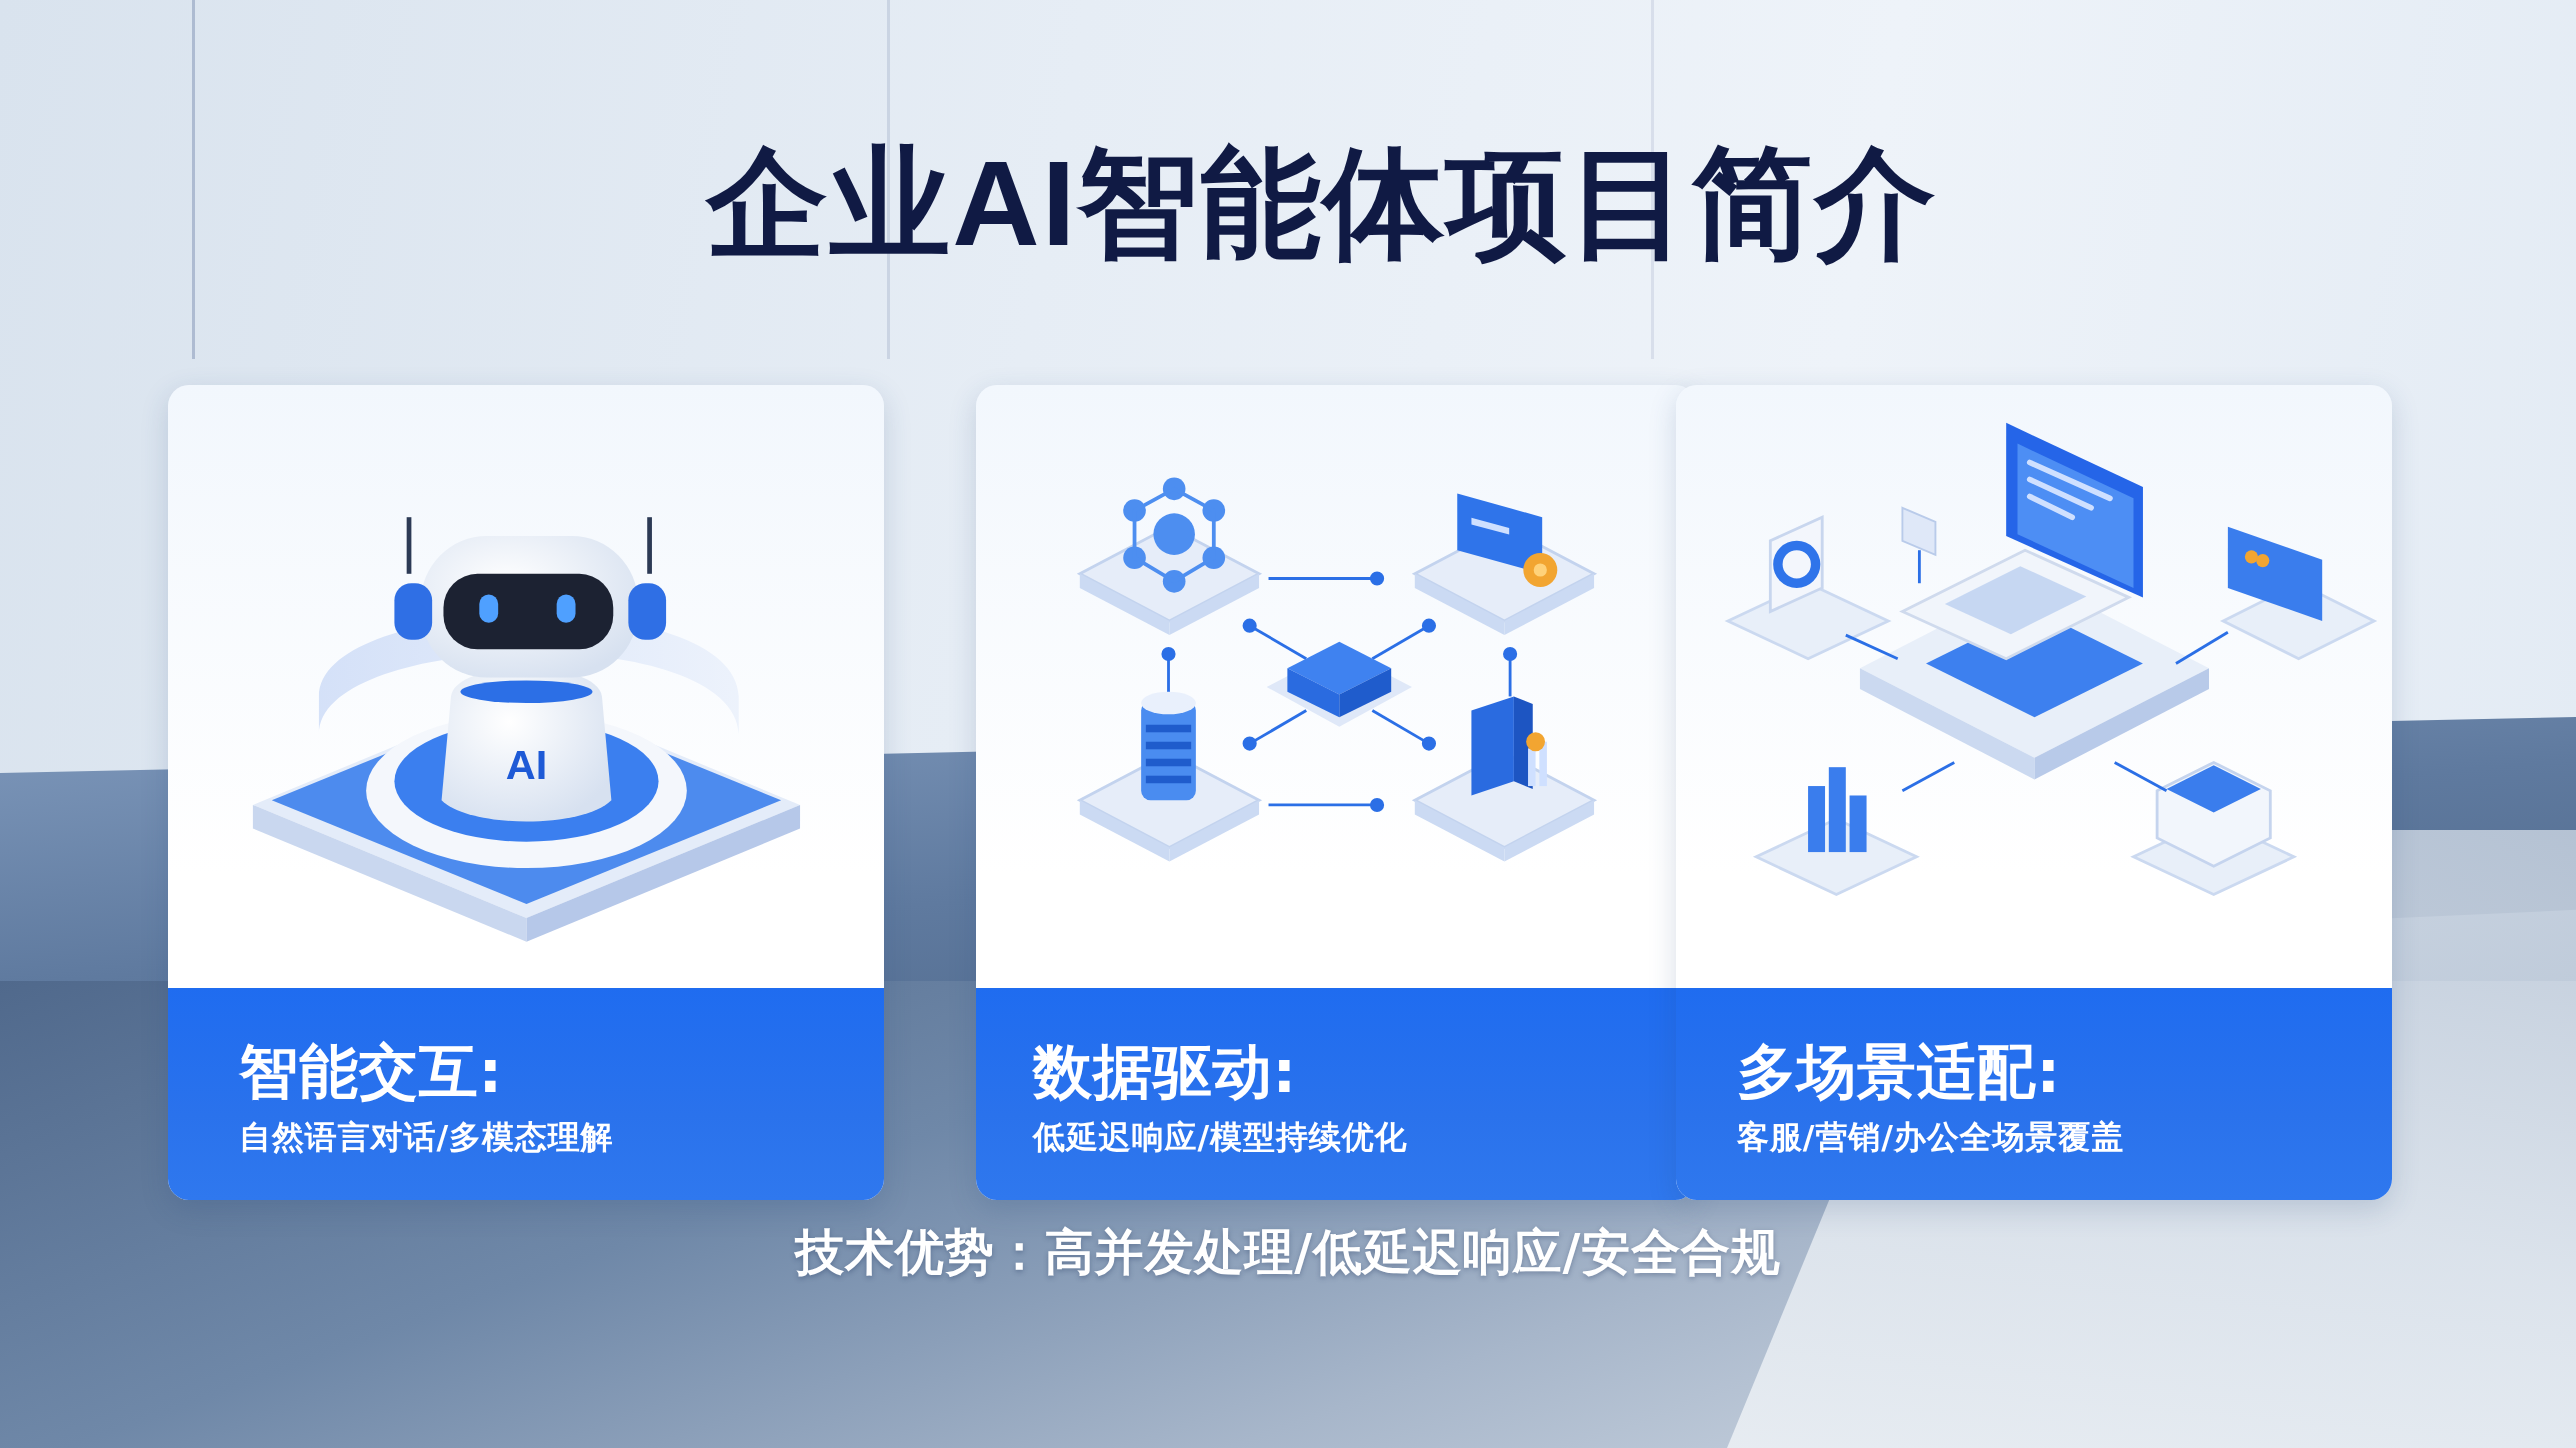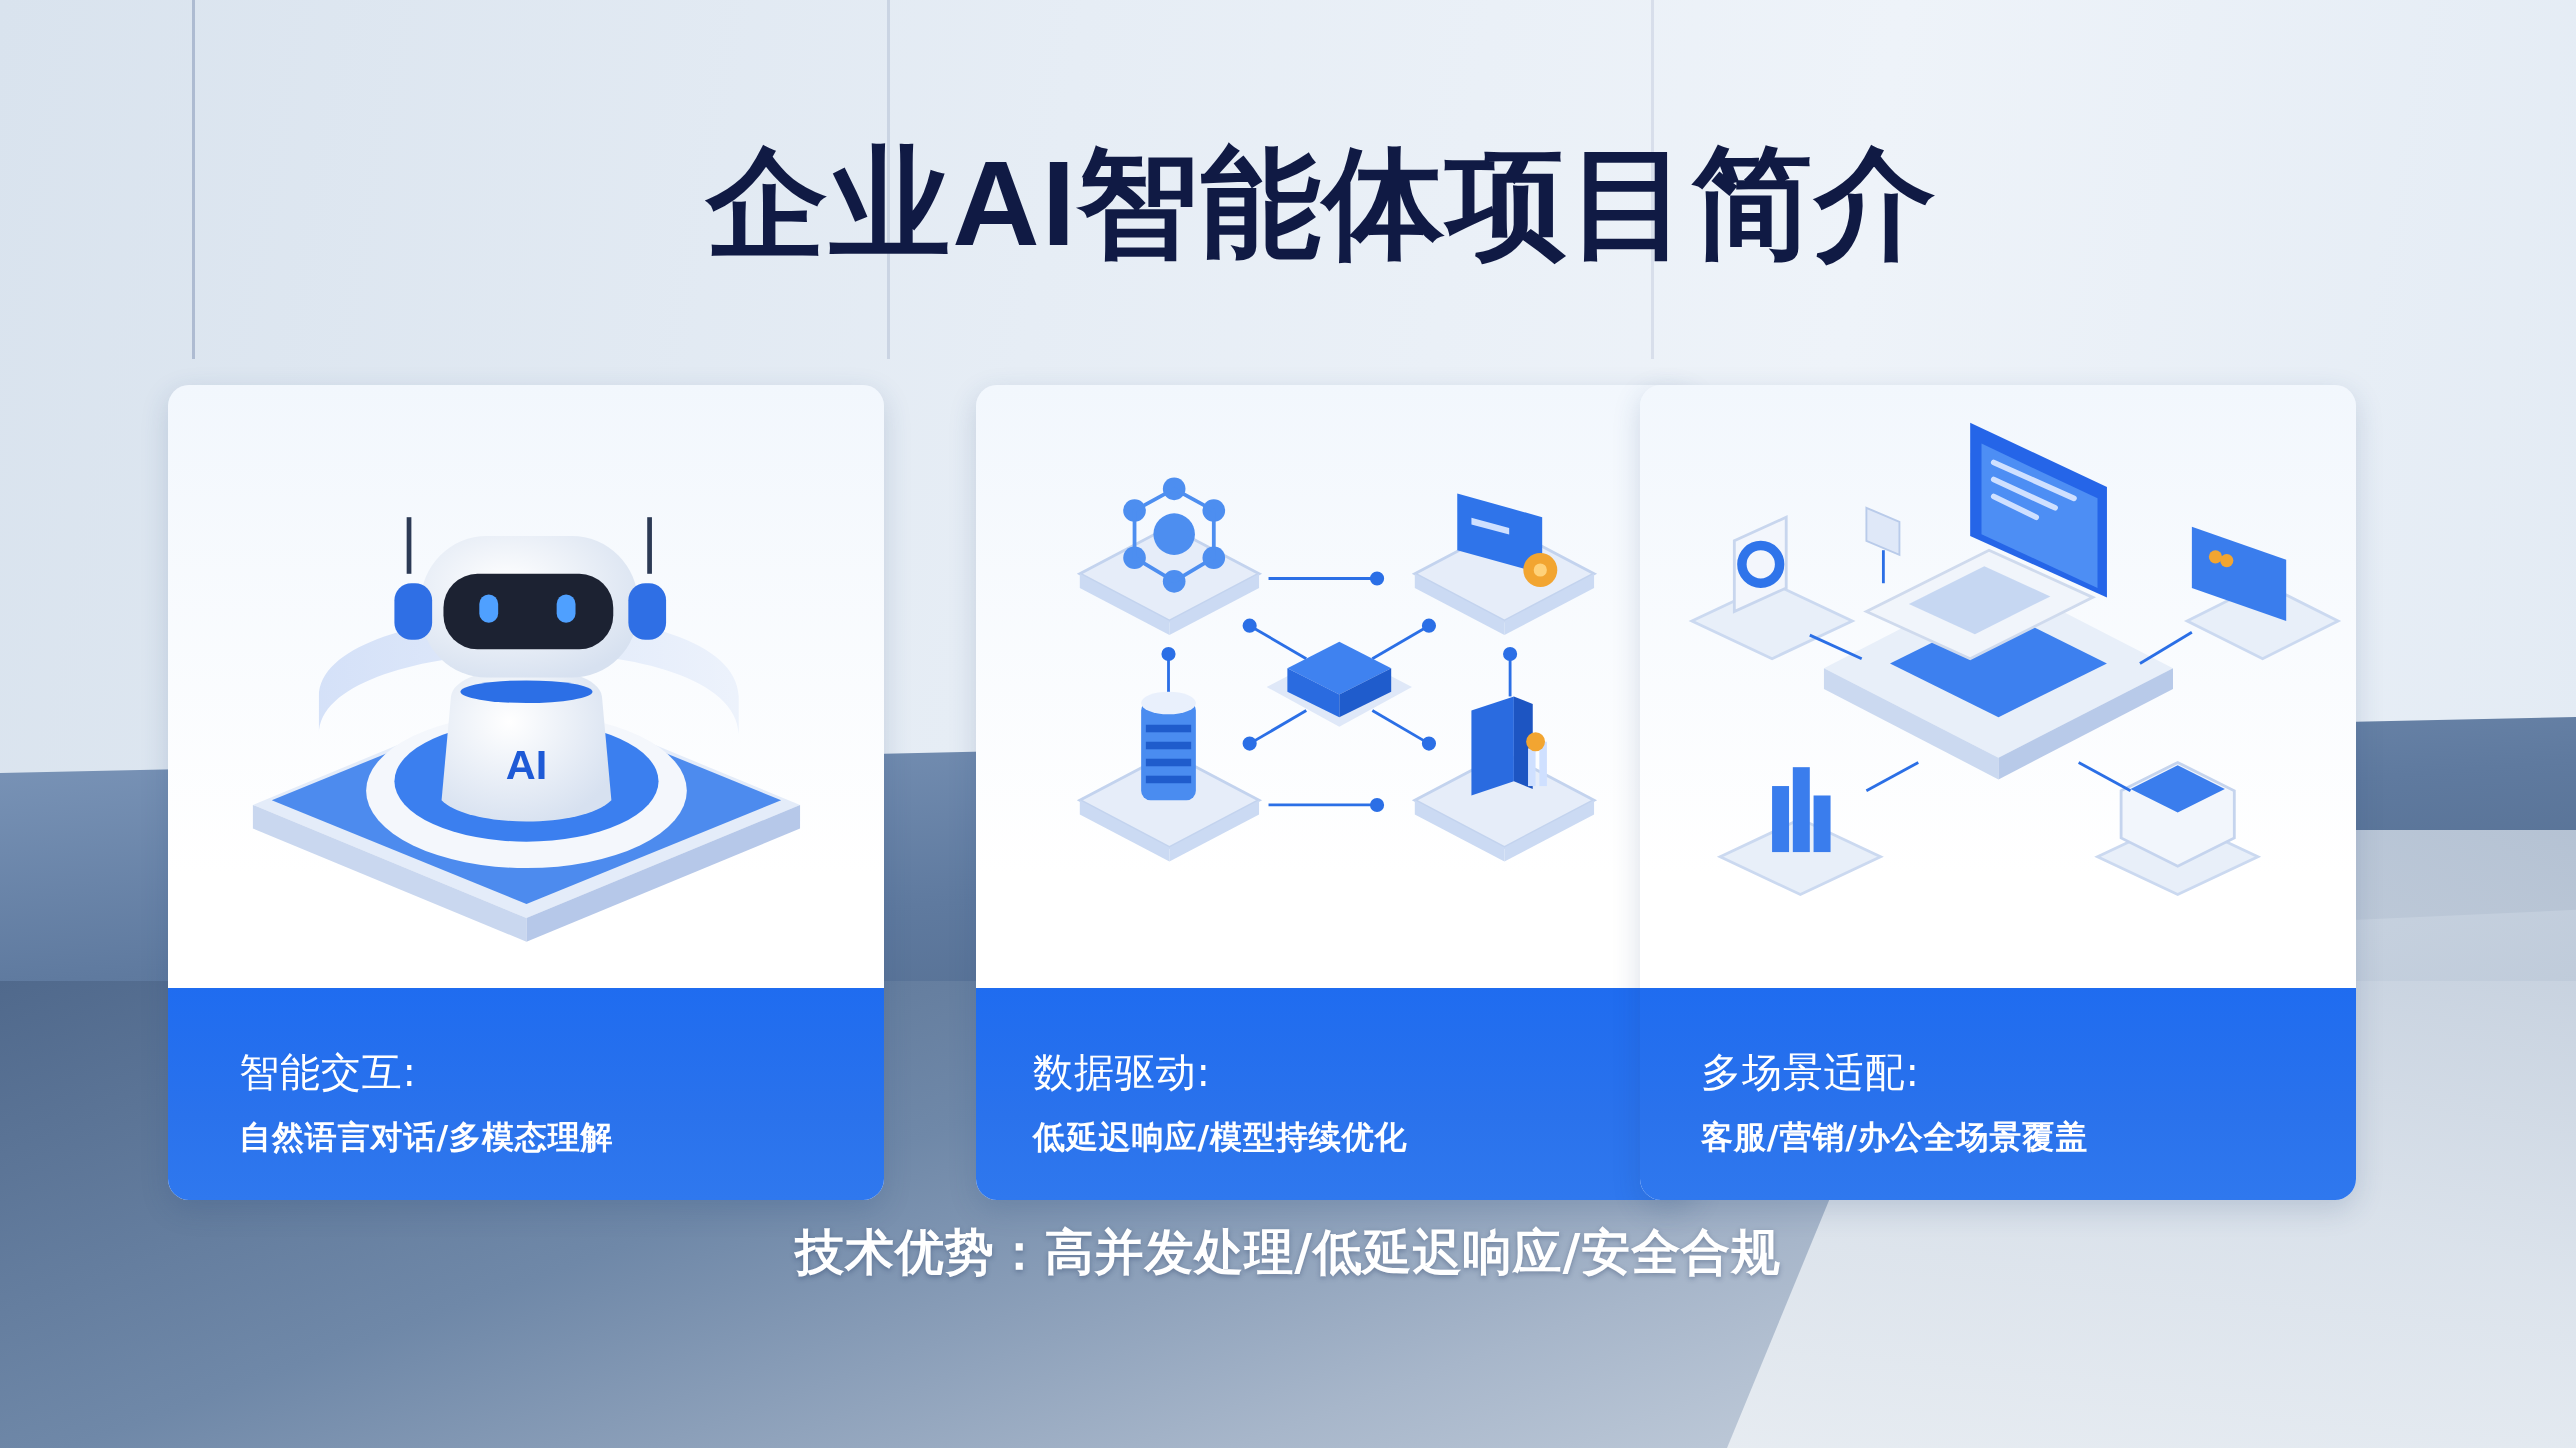--- a/index.html
+++ b/index.html
@@ -33,21 +33,21 @@
     background: linear-gradient(180deg, #f2f7fd 0%, #ffffff 60%);
     box-shadow: 0 9.4px 28px rgba(40, 70, 120, .18);
     margin-top: 28px;
   }
   .card-illustration { position: absolute; left: 0; top: 0; width: 100%; height: 604px; }
   .card-footer {
     position: absolute; left: 0; top: 603px; width: 100%; height: 212px;
     background: linear-gradient(180deg, #1f6cf0 0%, #2a72ec 60%, #2f78ee 100%);
     color: #ffffff; padding: 52px 0 0 71px;
   }
-  .card-footer .head { font-size: 40px; font-weight: 400; line-height: 64px; letter-spacing: 0.9px; }
+  .card-footer .head { font-size: 59px; font-weight: 700; line-height: 64px; letter-spacing: 0.9px; }
   .card-footer .body { font-size: 32px; font-weight: 700; line-height: 66px; letter-spacing: 0.9px; white-space: nowrap; }
 
   .caption {
     position: absolute; left: 0; top: 1220px; width: 2576px; text-align: center;
     font-size: 49px; font-weight: 700; color: #ffffff; letter-spacing: 0.9px;
     text-shadow: 0 1.9px 5.7px rgba(30, 50, 90, .35);
   }
   svg { display: block; }
 </style>
 </head>
@@ -184,21 +184,21 @@
         <rect x="597" y="378" width="8" height="47" fill="#cfe0ff"></rect>
       <circle cx="593" cy="378" r="10" fill="#f2a531"></circle>
     </svg>
   </div>
   <div class="card-footer" style="padding-left:57px">
     <div class="head">数据驱动:</div>
     <div class="body">低延迟响应/模型持续优化</div>
   </div>
 </div>
 
-<div class="card" style="left:1640px; width:716px;">
+<div class="card" style="left:1676px; width:716px;">
   <div class="card-illustration">
     <svg width="716" height="604" viewBox="0 0 759 640">
 
       <path d="M195 300 L380 205 L565 300 L380 395 Z" fill="#e8eff9"></path>
       <path d="M195 300 L195 322 L380 418 L380 395 Z" fill="#cbd9f0"></path>
       <path d="M565 300 L565 322 L380 418 L380 395 Z" fill="#b8cae9"></path>
       <path d="M265 295 L380 238 L495 295 L380 352 Z" fill="#3d80ef"></path>
 
       <path d="M240 240 L370 175 L480 225 L350 290 Z" fill="#f1f5fb" stroke="#cfdaed" stroke-width="3"></path>
       <g fill="#bcd0f0">

